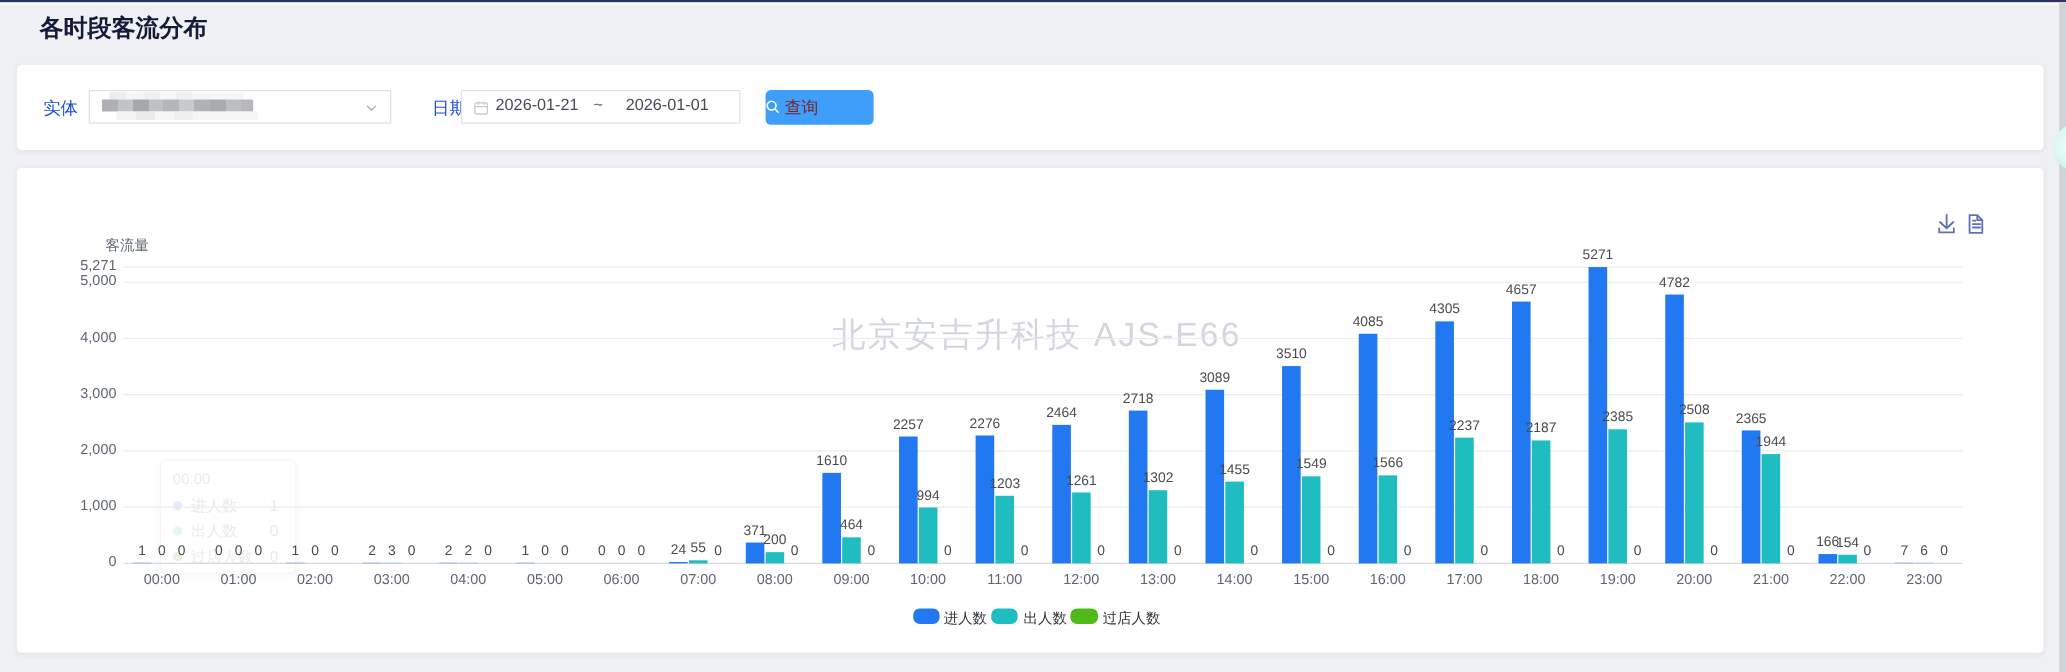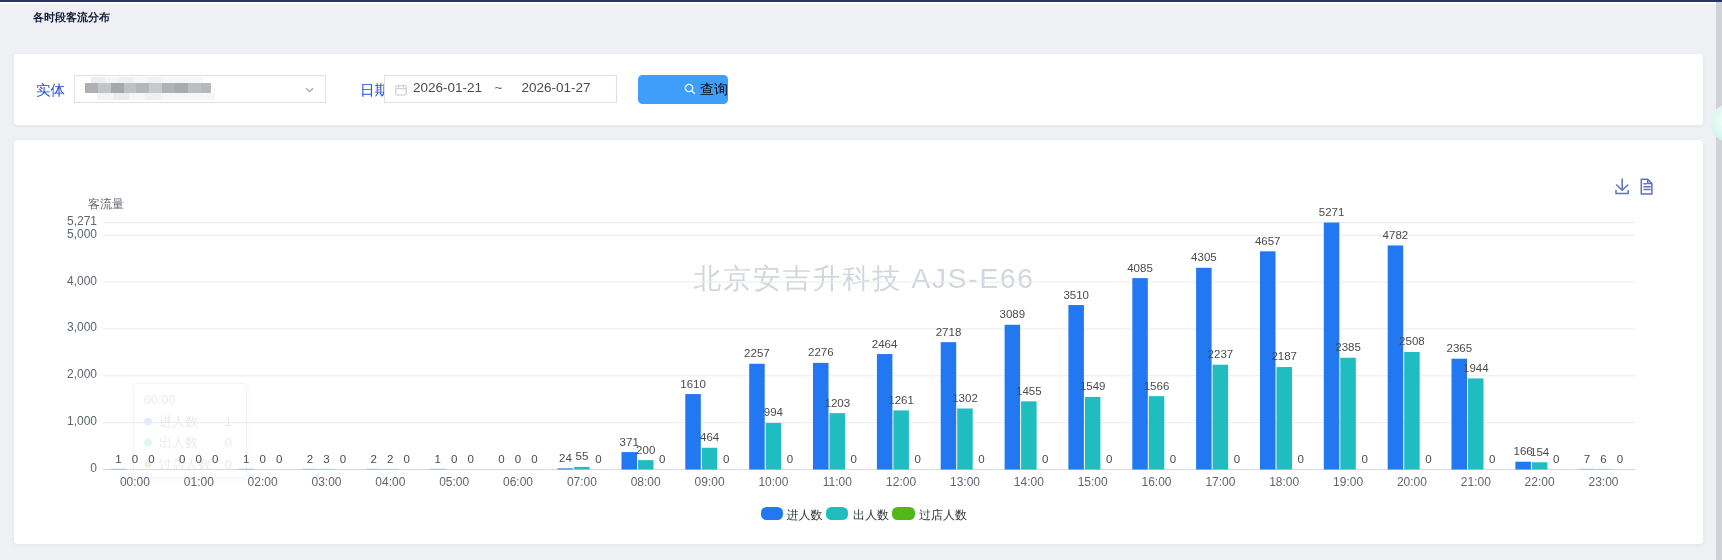--- a/index.html
+++ b/index.html
@@ -1,36 +1,36 @@
 <!DOCTYPE html>
 <html><head><meta charset="utf-8">
 <style>
 *{margin:0;padding:0;box-sizing:border-box}
 html,body{width:1722px;height:560px;overflow:hidden}
 body{font-family:"Liberation Sans",sans-serif;background:#eff0f3;position:relative}
 .topbar{position:absolute;left:0;top:0;width:1722px;height:2px;background:#2b3461}
 .topwhite{position:absolute;left:0;top:2px;width:1722px;height:2px;background:#fdfdfe}
-.title{position:absolute;left:33px;top:10px;font-size:11px;font-weight:bold;color:#141b38}
+.title{position:absolute;left:33px;top:10px;font-size:20px;font-weight:bold;color:#141b38}
 .card{position:absolute;background:#fff;border-radius:4px;box-shadow:0 1px 4px rgba(25,35,80,0.06)}
 .filter{left:14px;top:54px;width:1689px;height:71px}
 .panel{left:14px;top:140px;width:1689px;height:404px}
 .lbl{position:absolute;font-size:14.5px;color:#1d4ed8}
 .inp{position:absolute;background:#fff;border:1px solid #dde0e6;border-radius:0;height:28px;top:75px}
 .sel{left:74px;width:252px}
 .mosaic{position:absolute;left:10px;top:7px;width:126px;height:10px;
  background:linear-gradient(90deg,#aeb0b3 0 13px,#c2c4c7 13px 26px,#a6a8ac 26px 39px,#bfc1c4 39px 51px,#b4b6b9 51px 64px,#c8cacd 64px 77px,#b0b2b6 77px 90px,#a9abaf 90px 103px,#bcbec1 103px 116px,#b6b8bb 116px 126px);
  border-radius:1px}
 .mosaic2{position:absolute;left:16px;top:1px;width:112px;height:6px;
  background:linear-gradient(90deg,#eceded 0 14px,#f4f5f5 14px 28px,#eeeff0 28px 42px,#f7f7f8 42px 56px,#f0f1f2 56px 70px,#f5f6f6 70px 112px)}
 .mosaic3{position:absolute;left:22px;top:17px;width:118px;height:7px;
  background:linear-gradient(90deg,#f2f3f3 0 16px,#eaebec 16px 32px,#f5f6f6 32px 48px,#eeeff0 48px 64px,#f6f6f7 64px 118px)}
 .chev{position:absolute;right:11px;top:10px;width:9px;height:8px}
 .datebox{left:383.5px;width:233.5px}
 .dtext{position:absolute;top:4px;font-size:13.5px;color:#484c52}
-.btn{position:absolute;left:638px;top:74.5px;width:90px;height:29px;background:#3f9ef9;border-radius:4.5px;color:#000000;font-size:14px;text-align:right;line-height:29px}
+.btn{position:absolute;left:638px;top:74.5px;width:90px;height:29px;background:#3f9ef9;border-radius:4.5px;color:#7f1d1d;font-size:14px;text-align:left;line-height:29px}
 .sw{position:absolute;width:22.5px;height:13px;border-radius:5.5px;top:507px}
 .ltext{position:absolute;top:507px;font-size:12px;color:#333739}
 .rightstrip{position:absolute;right:0;top:2px;width:6px;height:558px;background:#cfd2d6}
 </style></head>
 <body>
 <div class="topbar"></div>
 <div class="topwhite"></div>
 <div class="title">各时段客流分布</div>
 
 <div class="card filter"></div>
@@ -226,21 +226,21 @@
     </svg>
 </div>
 <div class="lbl" style="left:360px;top:81px">日期</div>
 <div class="inp datebox">
  <svg style="position:absolute;left:10px;top:7.5px" width="12" height="12" viewBox="0 0 12 12" fill="none" stroke="#c6cad0" stroke-width="1.1">
   <rect x="0.8" y="1.8" width="10.4" height="9.2" rx="1.2"></rect>
       <path d="M0.8 4.8 h10.4 M3.6 0.8 v2.6 M8.4 0.8 v2.6"></path>
  </svg>
  <div class="dtext" style="left:28.5px">2026-01-21</div>
  <div class="dtext" style="left:110px;color:#5a5e64">~</div>
- <div class="dtext" style="left:137px">2026-01-27</div>
+ <div class="dtext" style="left:137px">2026-01-01</div>
 </div>
 <div class="btn"><svg width="12" height="12" viewBox="0 0 12 12" style="vertical-align:-1.5px;margin-right:4px" fill="none" stroke="#fff" stroke-width="1.3">
       <circle cx="5" cy="5" r="3.7"></circle>
       <path d="M7.8 7.8 L10.5 10.5" stroke-linecap="round"></path>
     </svg>查询</div>
 
 <div class="sw" style="left:760.5px;background:#2178f0"></div>
 <div class="ltext" style="left:786.5px">进人数</div>
 <div class="sw" style="left:825.5px;background:#1fbdc0"></div>
 <div class="ltext" style="left:853px">出人数</div>

